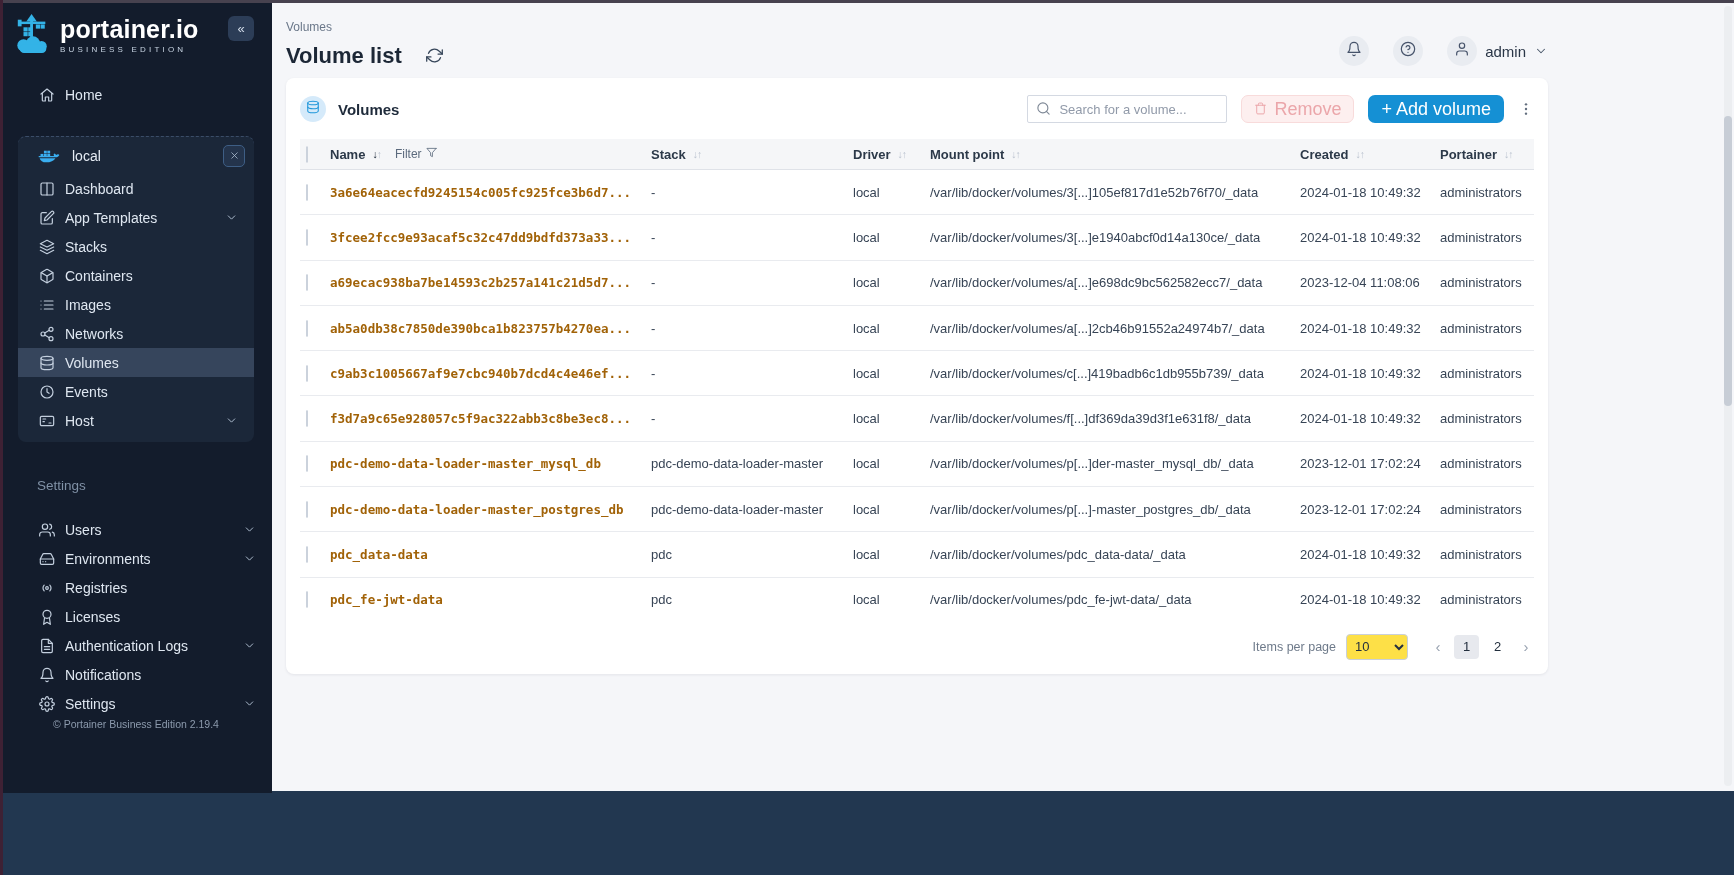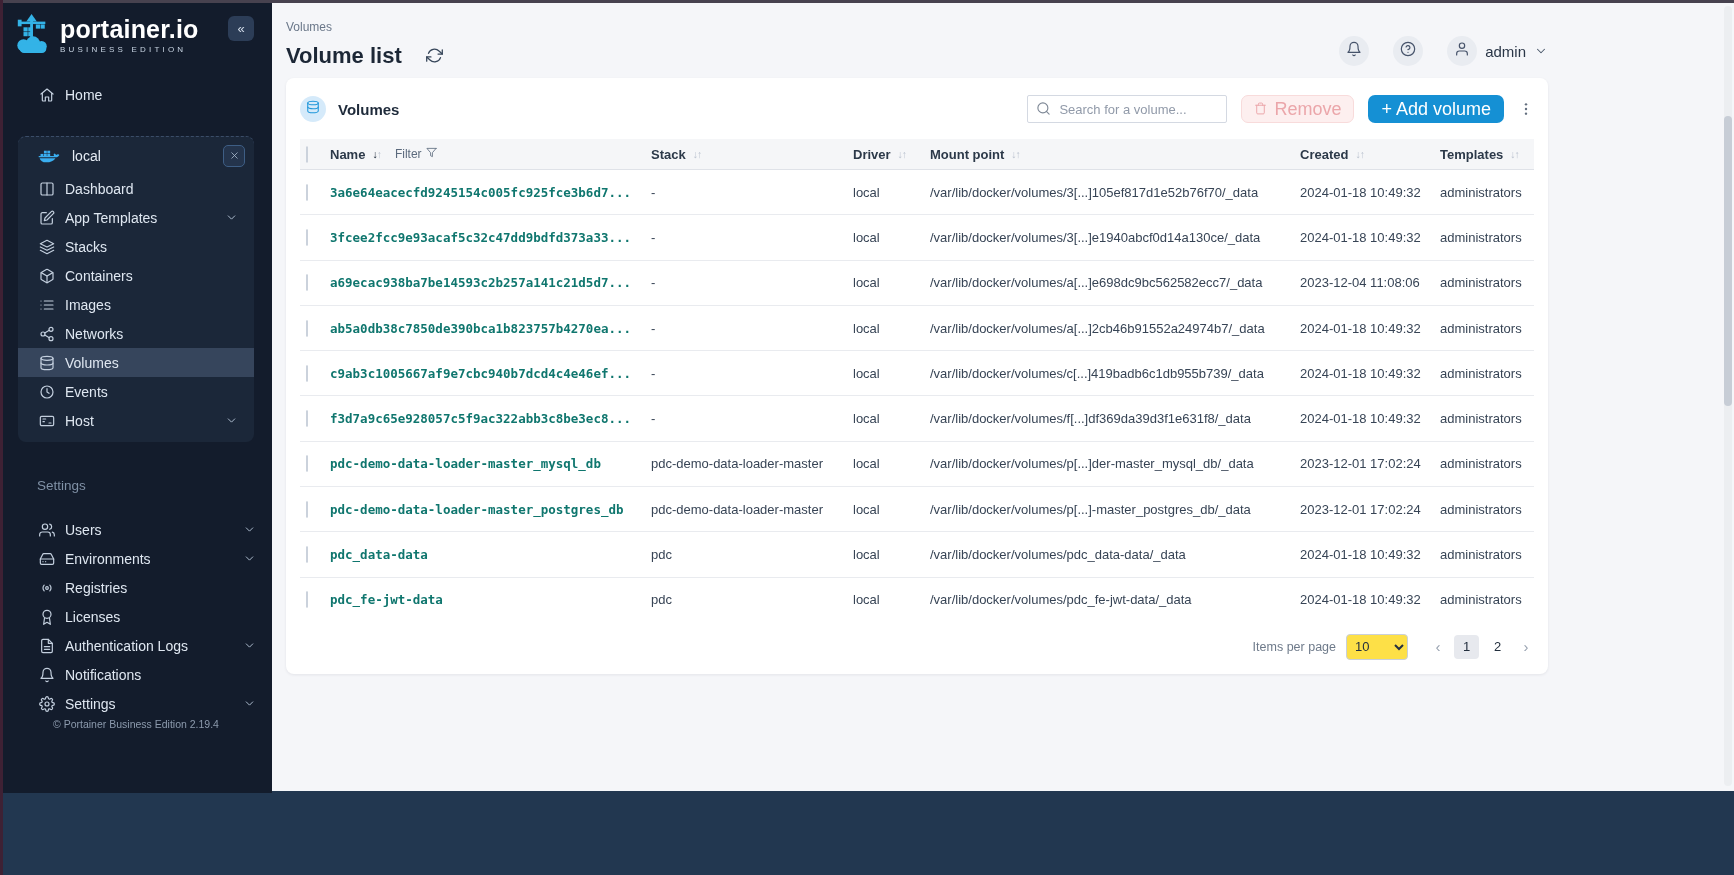--- a/index.html
+++ b/index.html
@@ -86,21 +86,21 @@
   .t-head{background:#f5f6f8;height:30px;font-size:13px;font-weight:600;color:#2c3949}
   .th{display:flex;align-items:center;gap:4px}
   .sort{display:inline-flex;font-size:10.5px;letter-spacing:-1px;margin-left:3px}
   .sort .d,.sort .u{color:#bdc5d1}
   .sort.active-down .d{color:#222e3e}
   .filter{display:inline-flex;align-items:center;gap:4px;font-size:12px;font-weight:400;color:#5b6a7d;margin-left:10px;cursor:pointer}
   .filter svg{width:11px;height:11px}
   .t-body .t-row{height:45.3px;border-top:1px solid #e9ebef;font-size:13px;color:#374455;background:#fff}
   .t-body .t-row:first-child{border-top:1px solid #dfe2e8}
   .checkbox{width:15px;height:15px;border:1px solid #cbd2dc;border-radius:4px;background:#fff;cursor:pointer}
-  .c-name{font-family:"DejaVu Sans Mono",monospace;font-weight:700;font-size:12.5px;color:#0f766e;cursor:pointer;overflow:hidden;white-space:nowrap}
+  .c-name{font-family:"DejaVu Sans Mono",monospace;font-weight:700;font-size:12.5px;color:#a16207;cursor:pointer;overflow:hidden;white-space:nowrap}
   .c-stack,.c-driver,.c-mount,.c-created,.c-owner{white-space:nowrap;overflow:hidden}
 
   
   .pagination{display:flex;align-items:center;justify-content:flex-end;height:50px;padding-right:14px;font-size:12.5px;color:#6e7a8a}
   .ipp-label{margin-right:10px}
   .ipp-select{width:62px;height:26px;border:1px solid #c9d0da;border-radius:4px;font-size:13px;color:#24303f;font-family:"Liberation Sans",sans-serif;background:#fde047;padding-left:4px}
   .pager{display:flex;align-items:center;gap:8px;margin-left:22px}
   .pg-chev{color:#98a2b0;font-size:15px;width:16px;text-align:center;cursor:pointer}
   .page{min-width:25px;height:24px;display:inline-flex;align-items:center;justify-content:center;border-radius:4px;color:#222e3d;font-size:13px;cursor:pointer;padding:0 4px}
   .page.current{background:#e7e9ee}
@@ -512,21 +512,21 @@
                   </span>
                 </span>
               <span class="th">
                   <span>Created</span>
                   <span class="sort">
                     <span class="d">↓</span>
                     <span class="u">↑</span>
                   </span>
                 </span>
               <span class="th">
-                  <span>Templates</span>
+                  <span>Portainer</span>
                   <span class="sort">
                     <span class="d">↓</span>
                     <span class="u">↑</span>
                   </span>
                 </span>
             </div>
             <div class="t-body" id="table-body">
                 <div class="t-row">
     <span><span class="checkbox"></span></span>
     <span class="c-name">3a6e64eacecfd9245154c005fc925fce3b6d7...</span>

